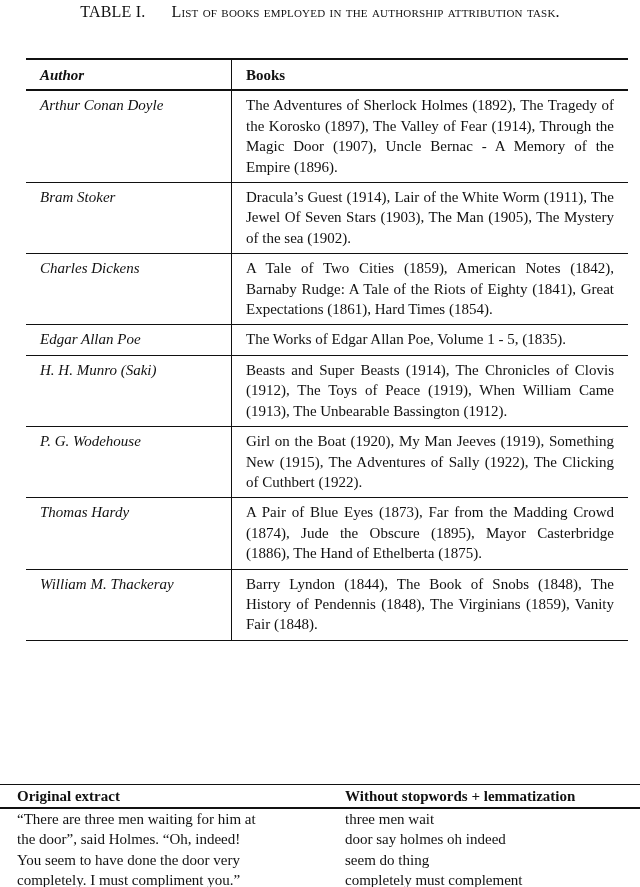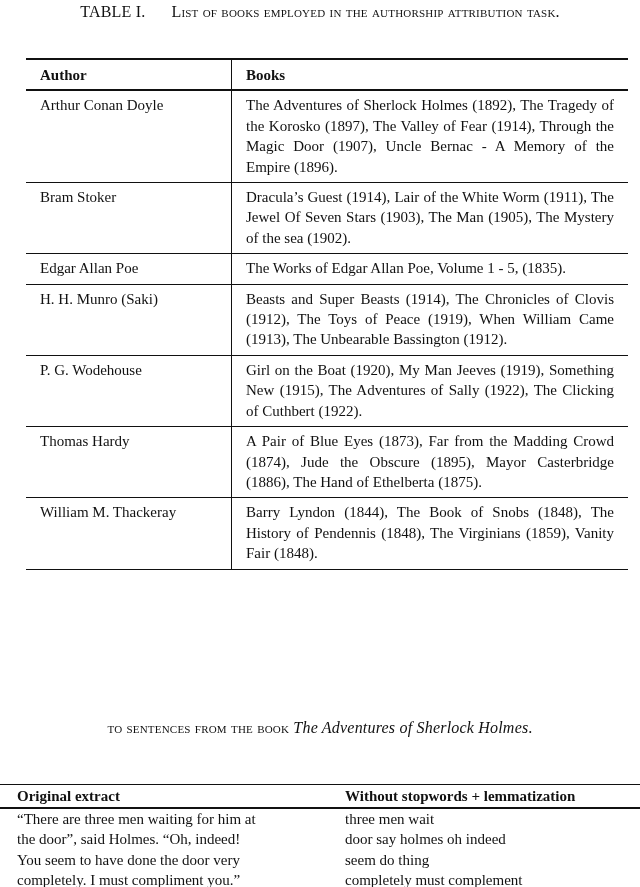--- a/index.html
+++ b/index.html
@@ -17,21 +17,21 @@
   .caption i { font-style: italic; }
 
   #t1-cap { top: 1px; }
   #t1 {
     position: absolute; left: 26px; top: 58px; width: 602px;
     border-collapse: collapse; font-size: 15px; line-height: 20.4px;
   }
   #t1 th, #t1 td { border-top: 1.5px solid #111; border-bottom: 1.5px solid #111; vertical-align: top; text-align: left; }
   #t1 th { font-weight: bold; padding: 5px 14px 4px 14px; }
   #t1 td { padding: 4px 14px 5px 14px; }
-  #t1 .c1 { width: 177px; border-right: 1.5px solid #111; }
+  #t1 .c1 { width: 177px; border-right: 1.5px solid #111; font-style: italic; }
   #t1 .c2 { text-align: justify; }
   #t1 thead tr th { border-top: 2px solid #111; border-bottom: 2.2px solid #111; }
 
   #t2-cap { top: 717px; }
   #t2 {
     position: absolute; left: 0; top: 784px; width: 640px;
     border-collapse: collapse; font-size: 15px; line-height: 20.5px;
   }
   #t2 th { font-weight: bold; text-align: left; padding: 1px 0 0 0; border-top: 1.5px solid #111; border-bottom: 2px solid #111; }
   #t2 td { padding: 0; vertical-align: top; font-family: Liberation Serif, serif; }
@@ -55,20 +55,24 @@
   <tbody>
     <tr>
         <td class="c1">Arthur Conan Doyle</td>
         <td class="c2">The Adventures of Sherlock Holmes (1892), The Tragedy of the Korosko (1897), The Valley of Fear (1914), Through the Magic Door (1907), Uncle Bernac - A Memory of the Empire (1896).</td>
       </tr>
     <tr>
         <td class="c1">Bram Stoker</td>
         <td class="c2">Dracula’s Guest (1914), Lair of the White Worm (1911), The Jewel Of Seven Stars (1903), The Man (1905), The Mystery of the sea (1902).</td>
       </tr>
     <tr>
+        <td class="c1">Charles Dickens</td>
+        <td class="c2">A Tale of Two Cities (1859), American Notes (1842), Barnaby Rudge: A Tale of the Riots of Eighty (1841), Great Expectations (1861), Hard Times (1854).</td>
+      </tr>
+    <tr>
         <td class="c1">Edgar Allan Poe</td>
         <td class="c2">The Works of Edgar Allan Poe, Volume 1 - 5, (1835).</td>
       </tr>
     <tr>
         <td class="c1">H. H. Munro (Saki)</td>
         <td class="c2">Beasts and Super Beasts (1914), The Chronicles of Clovis (1912), The Toys of Peace (1919), When William Came (1913), The Unbearable Bassington (1912).</td>
       </tr>
     <tr>
         <td class="c1">P. G. Wodehouse</td>
         <td class="c2">Girl on the Boat (1920), My Man Jeeves (1919), Something New (1915), The Adventures of Sally (1922), The Clicking of Cuthbert (1922).</td>
@@ -78,21 +82,20 @@
         <td class="c2">A Pair of Blue Eyes (1873), Far from the Madding Crowd (1874), Jude the Obscure (1895), Mayor Casterbridge (1886), The Hand of Ethelberta (1875).</td>
       </tr>
     <tr>
         <td class="c1">William M. Thackeray</td>
         <td class="c2">Barry Lyndon (1844), The Book of Snobs (1848), The History of Pendennis (1848), The Virginians (1859), Vanity Fair (1848).</td>
       </tr>
   </tbody>
 </table>
 
 <div id="t2-cap" class="caption">
-  <div><span class="sc">to sentences from the book</span> <i>The Adventures of Sherlock Holmes</i><span>.</span></div>
 </div>
 
 <table id="t2">
   <thead>
     <tr>
       <th class="a">Original extract</th>
       <th class="b">Without stopwords + lemmatization</th>
     </tr>
   </thead>
   <tbody>

